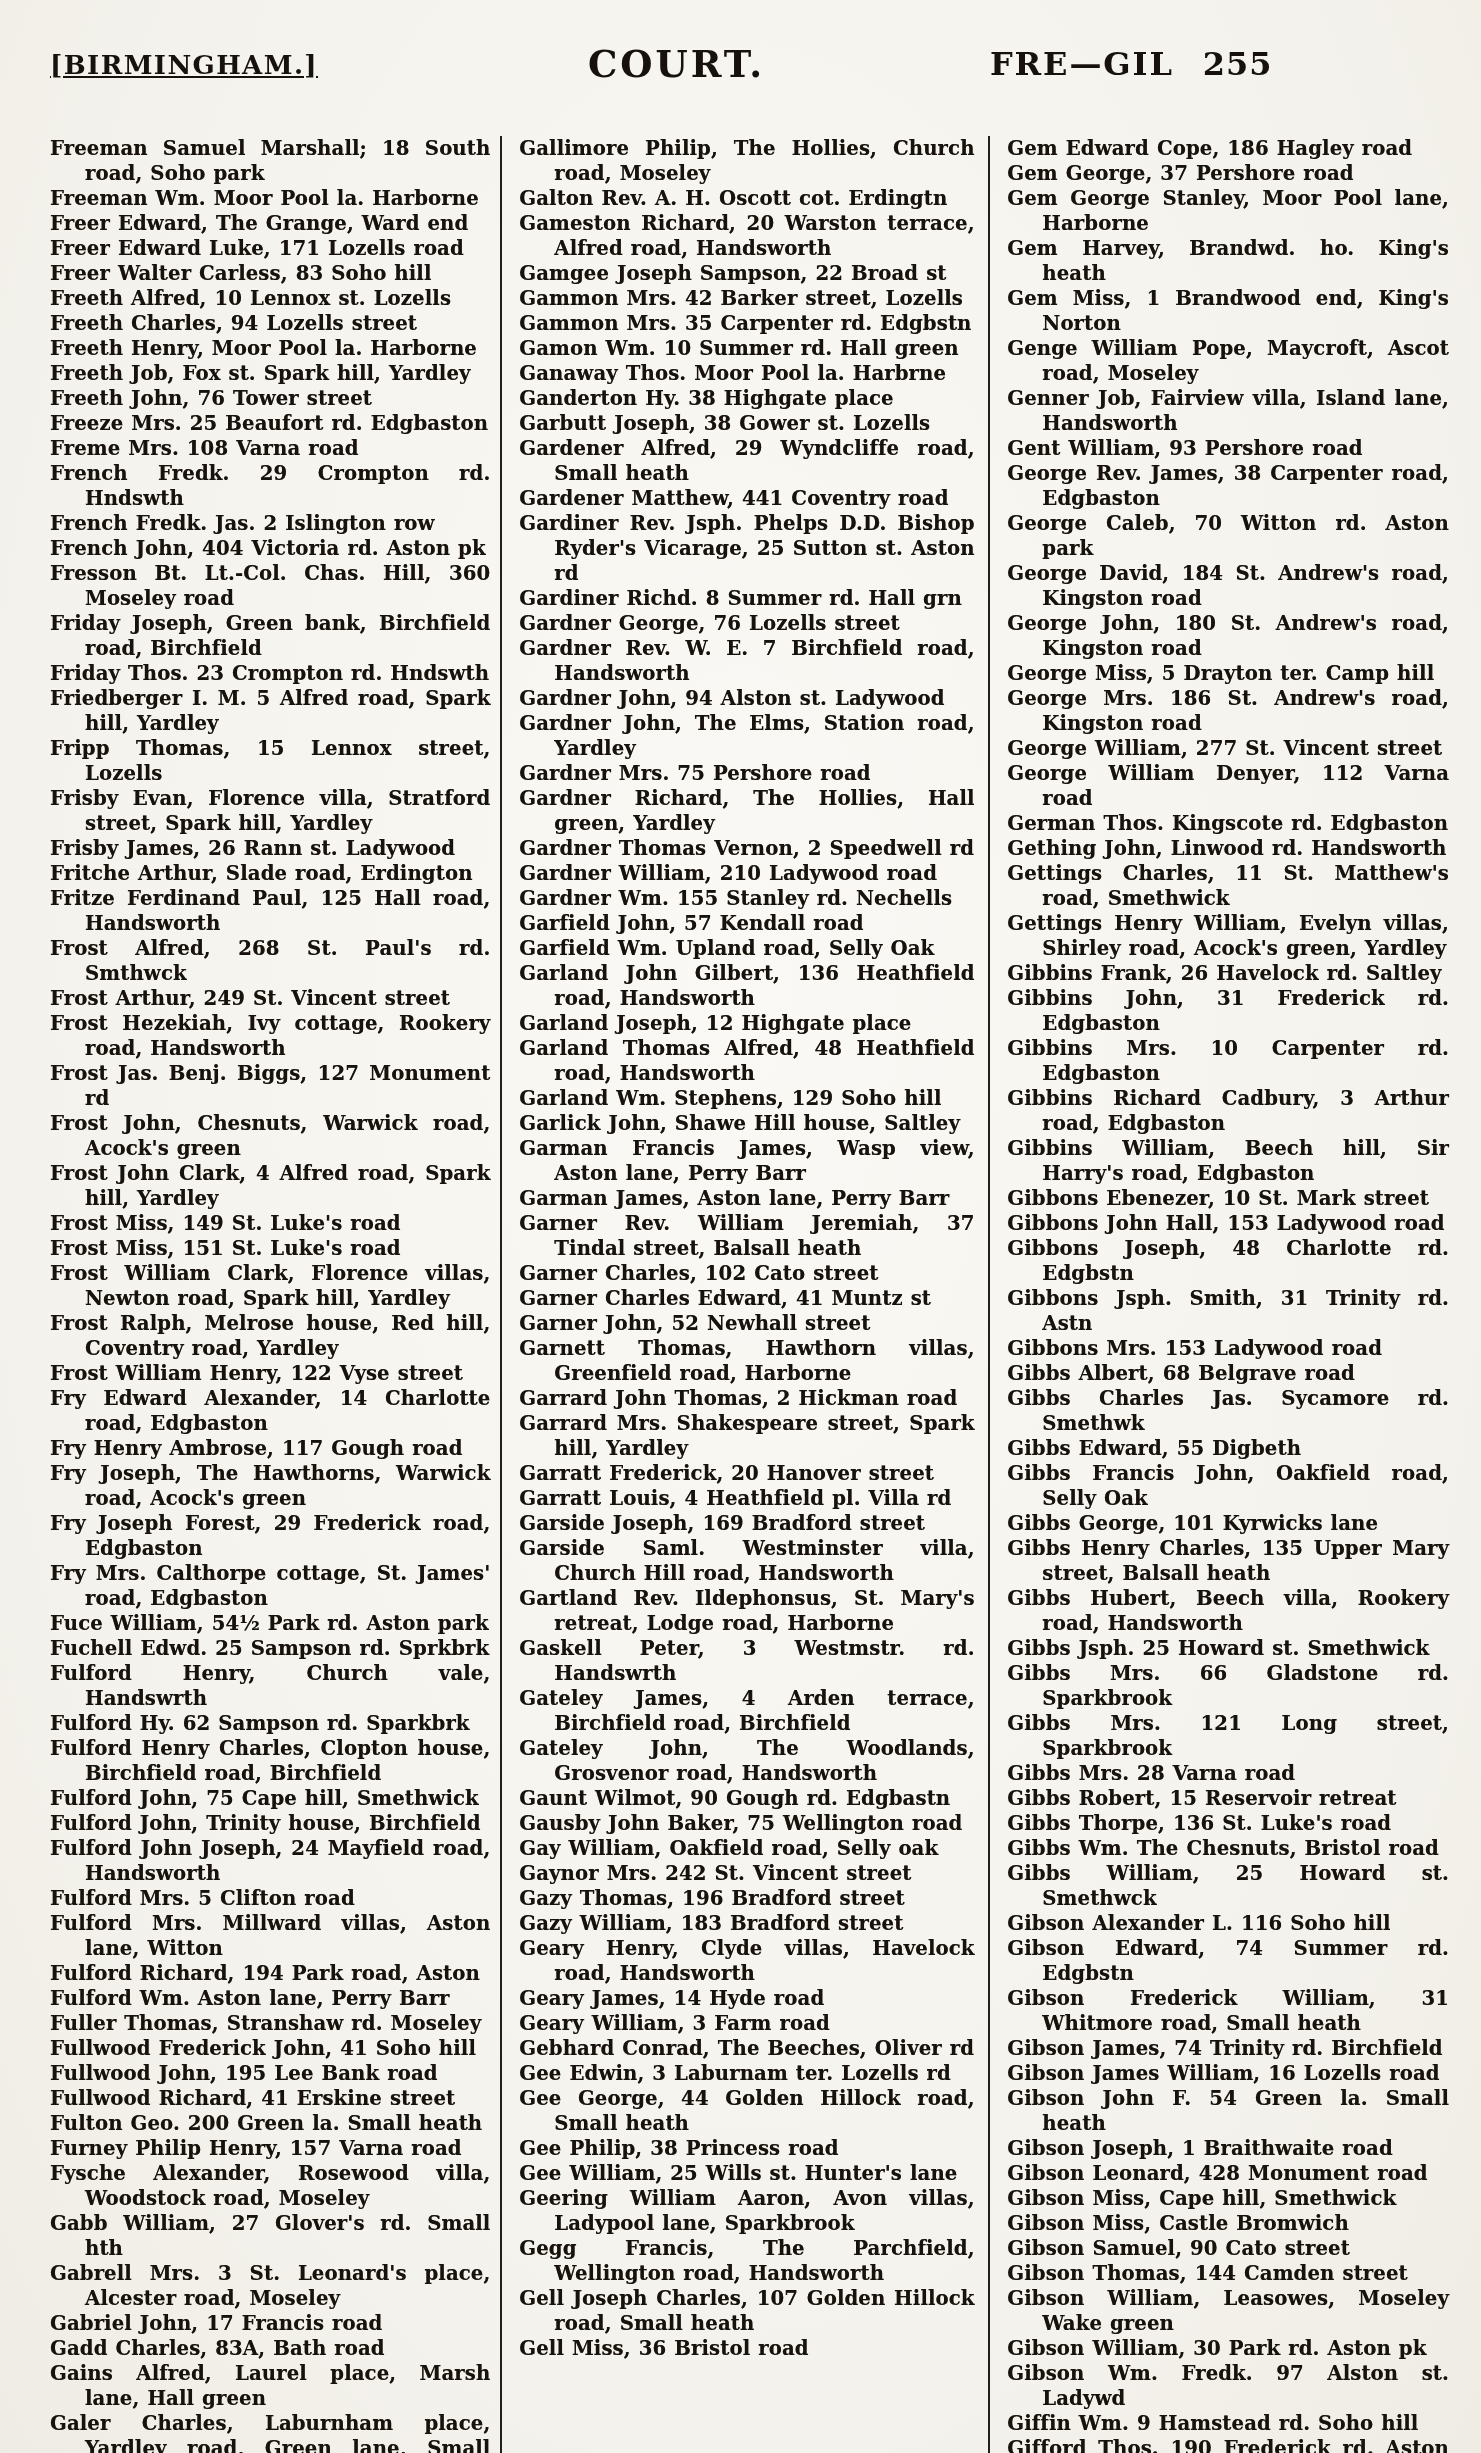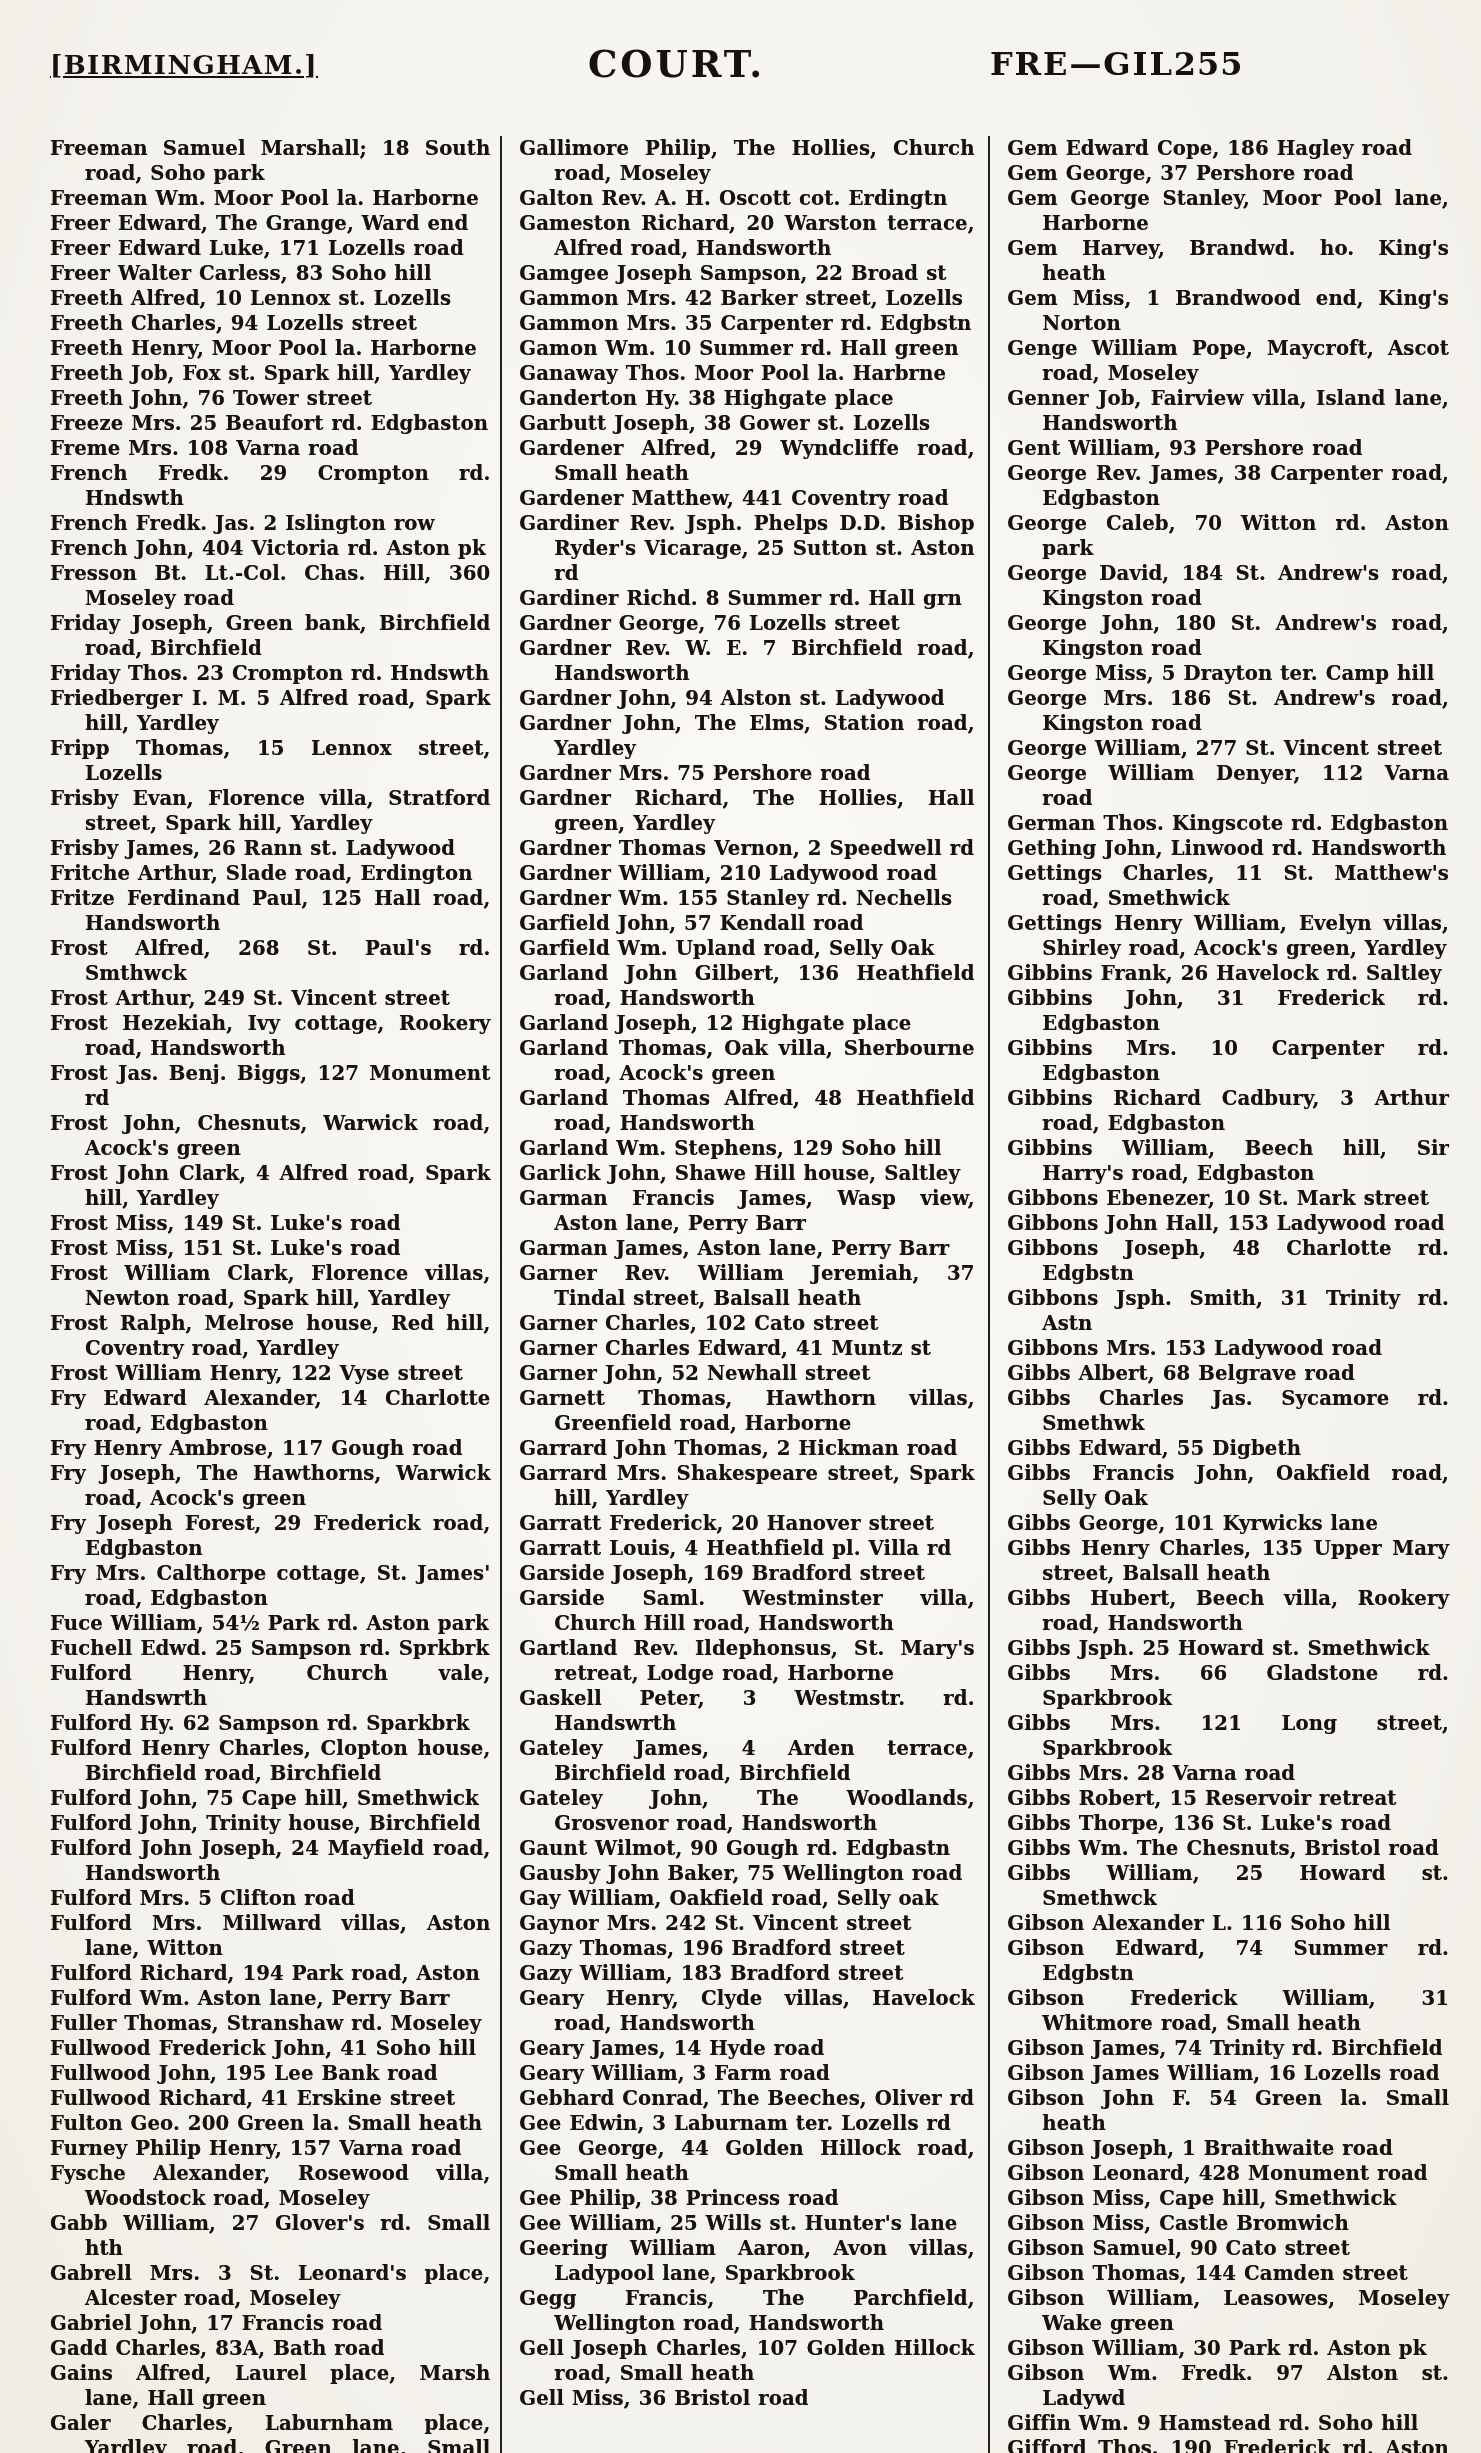--- a/index.html
+++ b/index.html
@@ -9,21 +9,21 @@
     margin:0 auto;
     background:#f7f6f1;
     background-image: radial-gradient(ellipse at 50% 40%, #faf9f5 0%, #f4f2ec 70%, #eeece4 100%);
     font-family:"DejaVu Serif", serif;
     color:#16110c;
     overflow:hidden;
   }
   .h-left  { position:absolute; left:50px;  top:50px; font-size:26px; font-weight:700; letter-spacing:1.4px; white-space:nowrap;text-decoration:underline; }
   .h-center{ position:absolute; left:588px; top:42px; font-size:37px; font-weight:700; letter-spacing:2.9px; white-space:nowrap; }
   .h-right { position:absolute; left:990px;top:45px; font-size:32px; font-weight:700; letter-spacing:1.9px; white-space:nowrap; }
-  .h-right .pageno { letter-spacing:1px; }
+  .h-right .pageno { margin-left:29px; letter-spacing:1px; }
   .columns {
     position:absolute; top:136px; left:50px;
     width:1399px;
     display:flex; align-items:stretch;
   }
   .col { box-sizing:border-box; }
   .col-1 { width:450px; padding-right:9.6px; }
   .col-2 { width:488px; padding:0 13.4px 0 17.3px; border-left:2.9px solid #231f19; }
   .col-3 { width:461px; padding-left:17.3px;     border-left:2.9px solid #231f19; }
   .entry {
@@ -139,21 +139,20 @@
         <p class="entry">Gardner John, The Elms, Station road, Yardley</p>
         <p class="entry">Gardner Mrs. 75 Pershore road</p>
         <p class="entry">Gardner Richard, The Hollies, Hall green, Yardley</p>
         <p class="entry">Gardner Thomas Vernon, 2 Speedwell rd</p>
         <p class="entry">Gardner William, 210 Ladywood road</p>
         <p class="entry">Gardner Wm. 155 Stanley rd. Nechells</p>
         <p class="entry">Garfield John, 57 Kendall road</p>
         <p class="entry">Garfield Wm. Upland road, Selly Oak</p>
         <p class="entry">Garland John Gilbert, 136 Heathfield road, Handsworth</p>
         <p class="entry">Garland Joseph, 12 Highgate place</p>
-        <p class="entry">Garland Thomas, Oak villa, Sherbourne road, Acock's green</p>
         <p class="entry">Garland Thomas Alfred, 48 Heathfield road, Handsworth</p>
         <p class="entry">Garland Wm. Stephens, 129 Soho hill</p>
         <p class="entry">Garlick John, Shawe Hill house, Saltley</p>
         <p class="entry">Garman Francis James, Wasp view, Aston lane, Perry Barr</p>
         <p class="entry">Garman James, Aston lane, Perry Barr</p>
         <p class="entry">Garner Rev. William Jeremiah, 37 Tindal street, Balsall heath</p>
         <p class="entry">Garner Charles, 102 Cato street</p>
         <p class="entry">Garner Charles Edward, 41 Muntz st</p>
         <p class="entry">Garner John, 52 Newhall street</p>
         <p class="entry">Garnett Thomas, Hawthorn villas, Greenfield road, Harborne</p>

